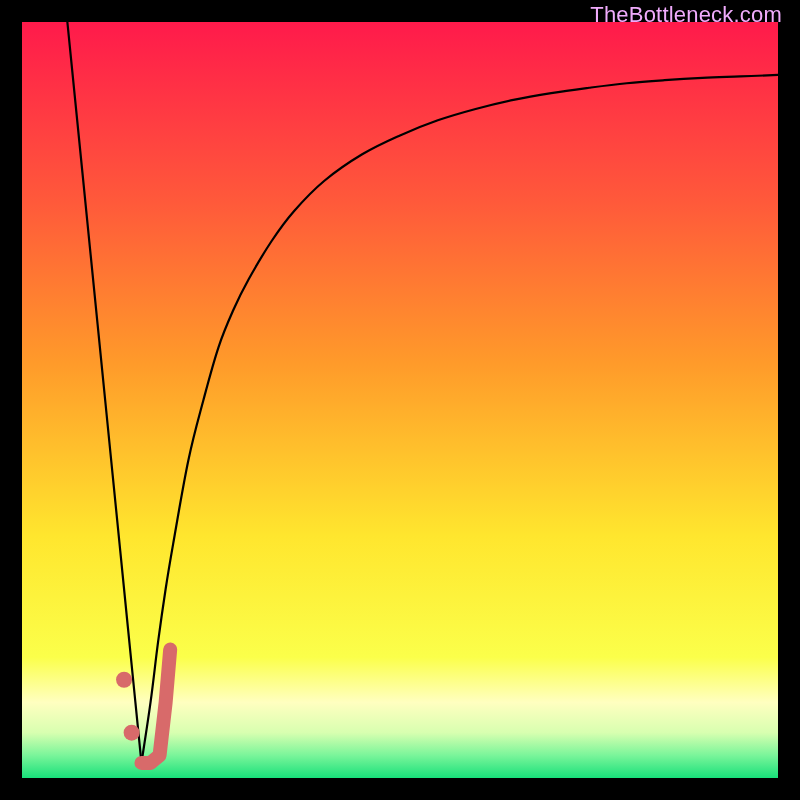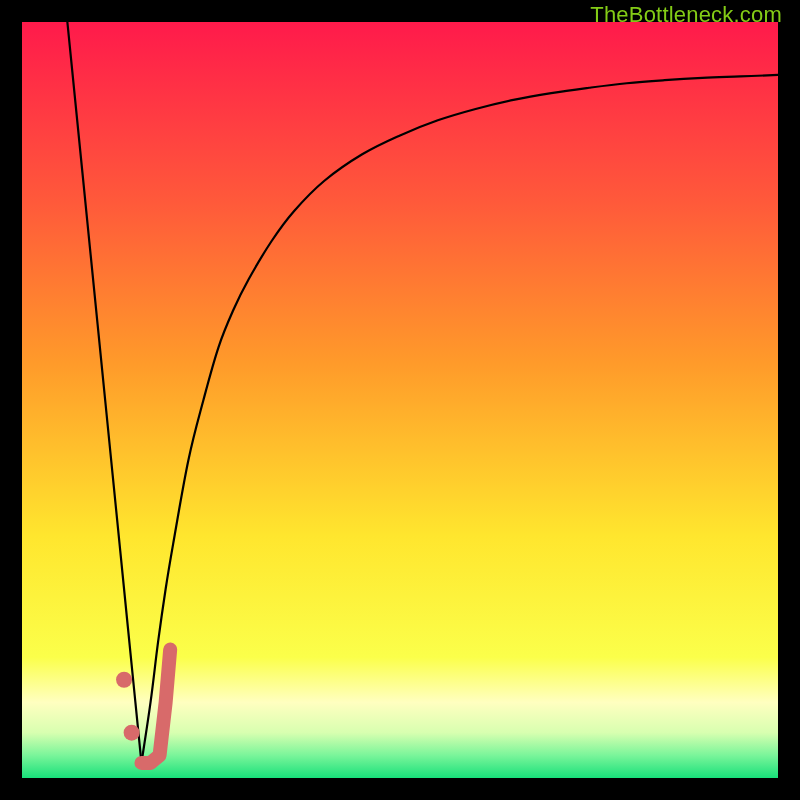--- a/index.html
+++ b/index.html
@@ -8,21 +8,21 @@
     width: 800px;
     height: 800px;
     background: #000000;
     font-family: Arial, Helvetica, sans-serif;
     overflow: hidden;
   }
   .watermark {
     position: absolute;
     top: 2px;
     right: 18px;
-    color: #84cc16;
+    color: #f0abfc;
     font-size: 22px;
     font-weight: 500;
     letter-spacing: 0.2px;
     z-index: 10;
   }
   .chart-frame {
     position: absolute;
     left: 22px;
     top: 22px;
     width: 756px;

